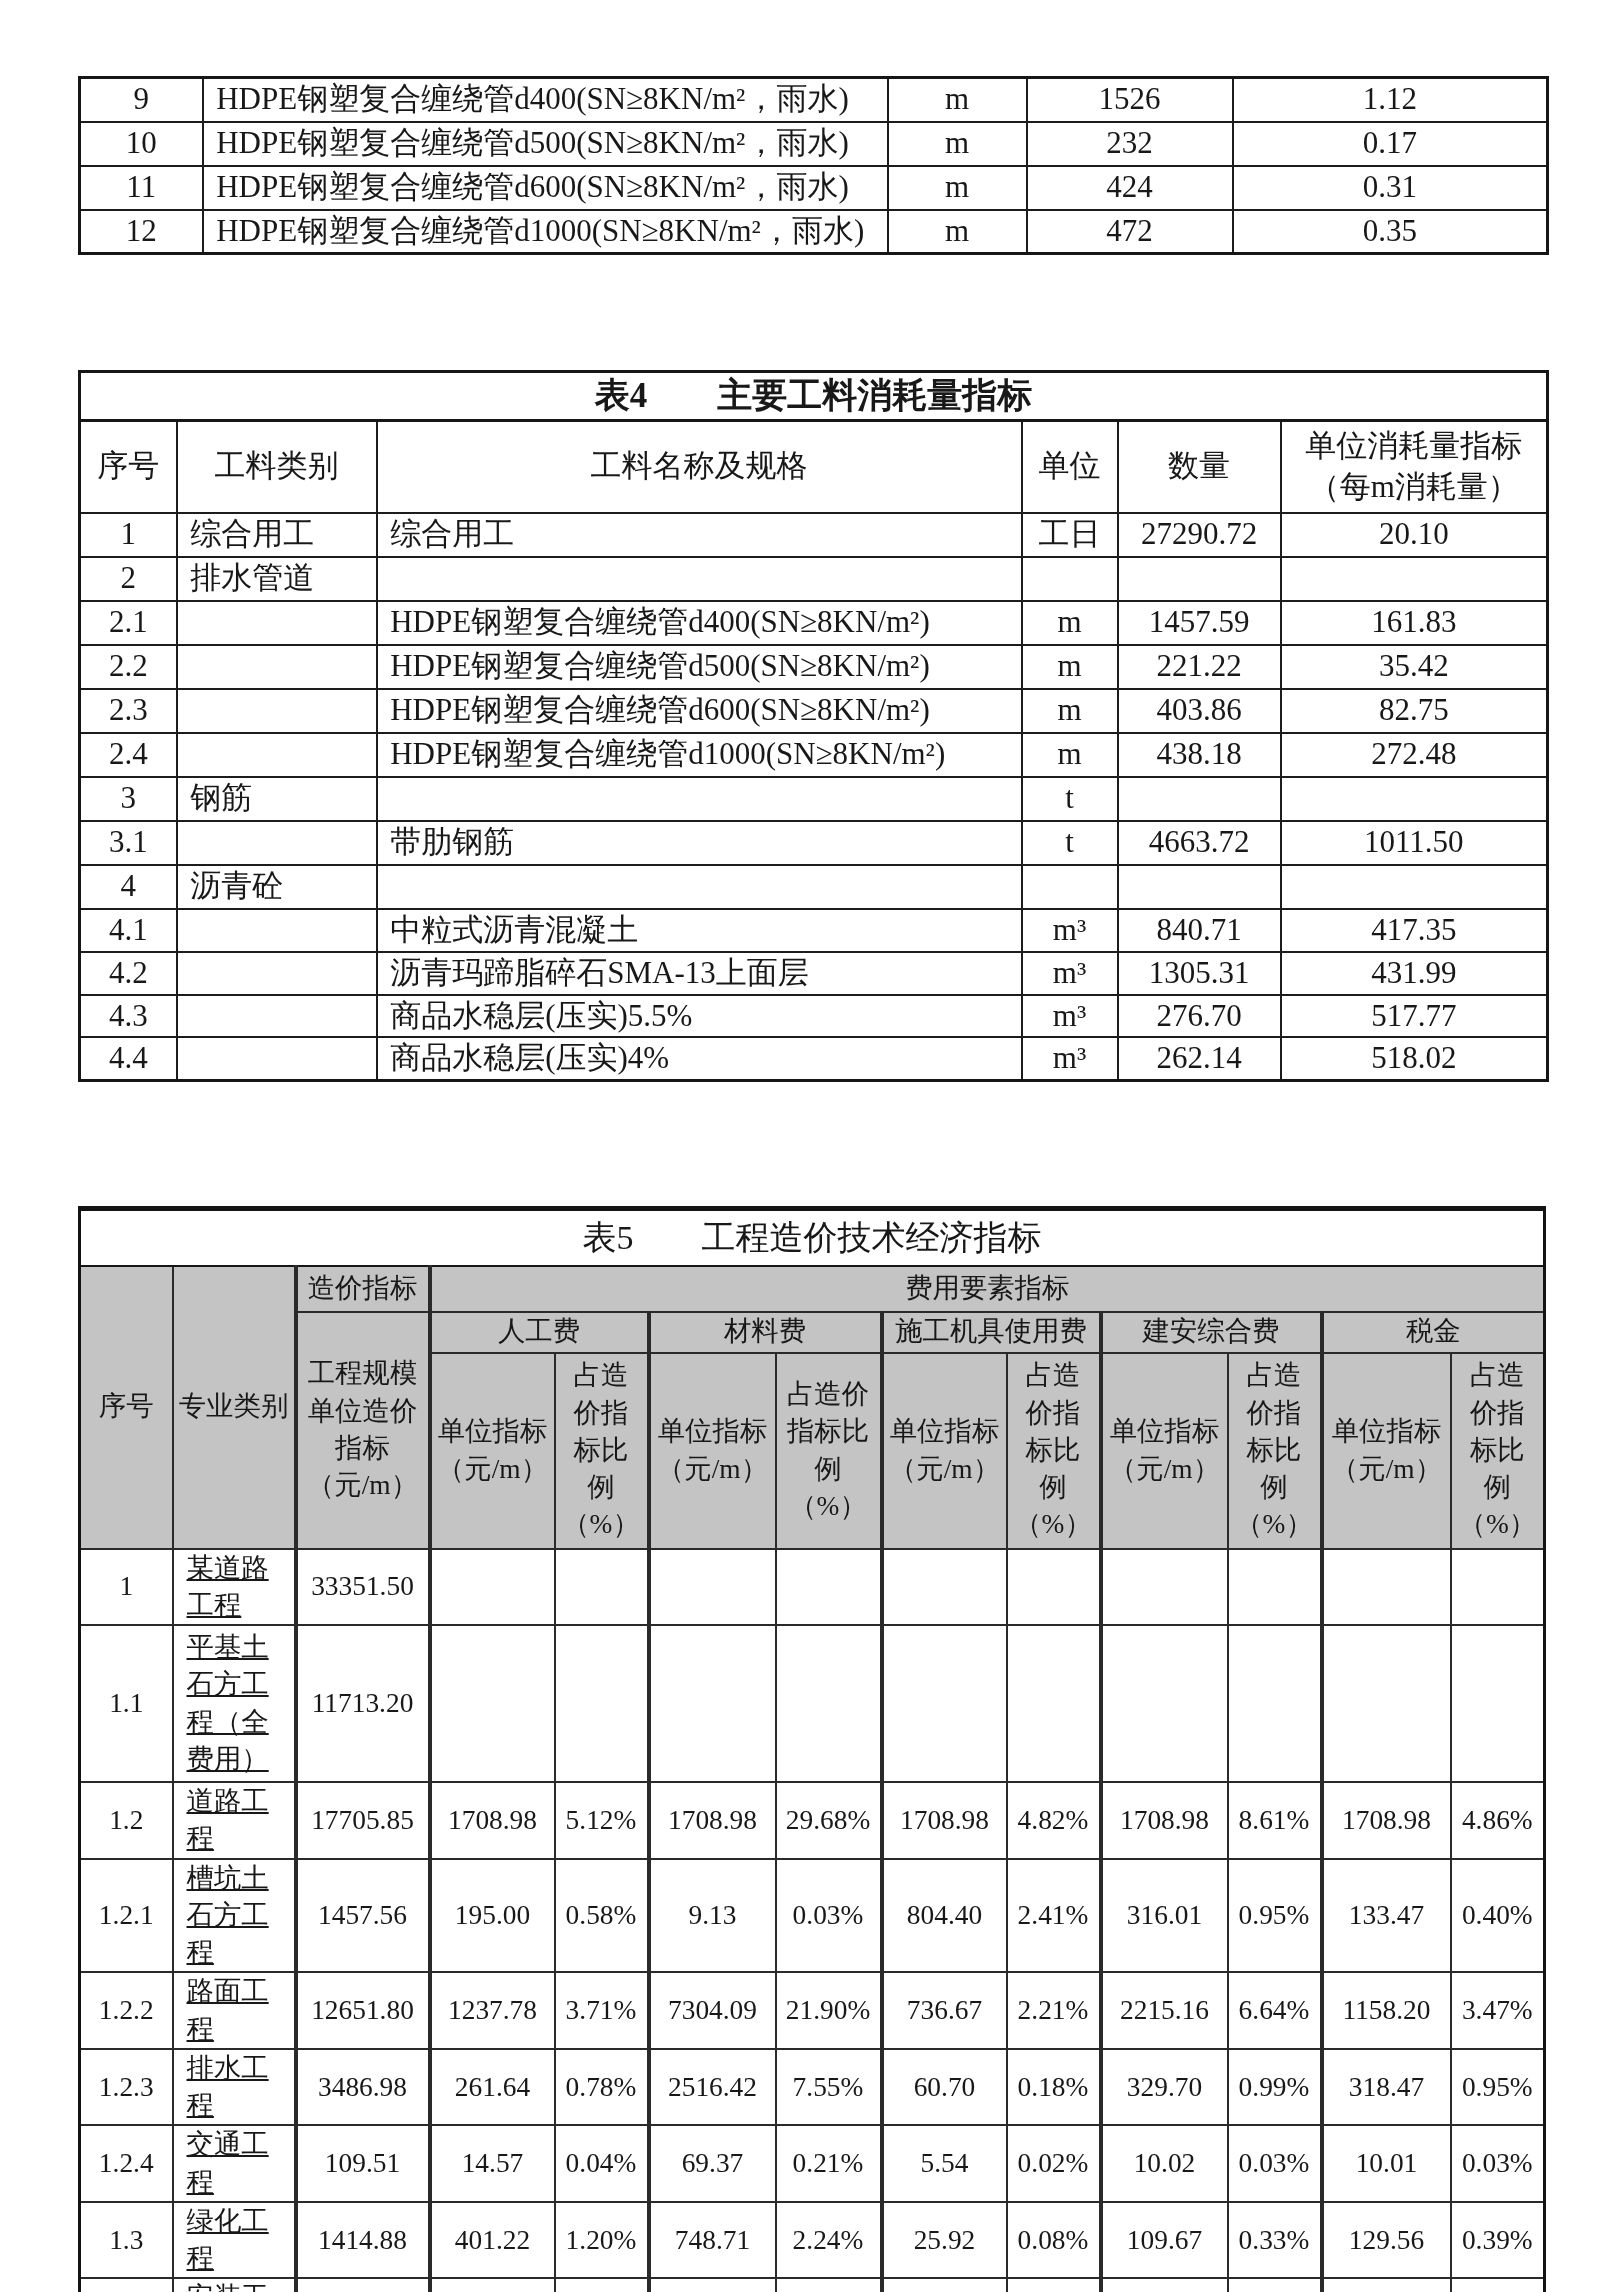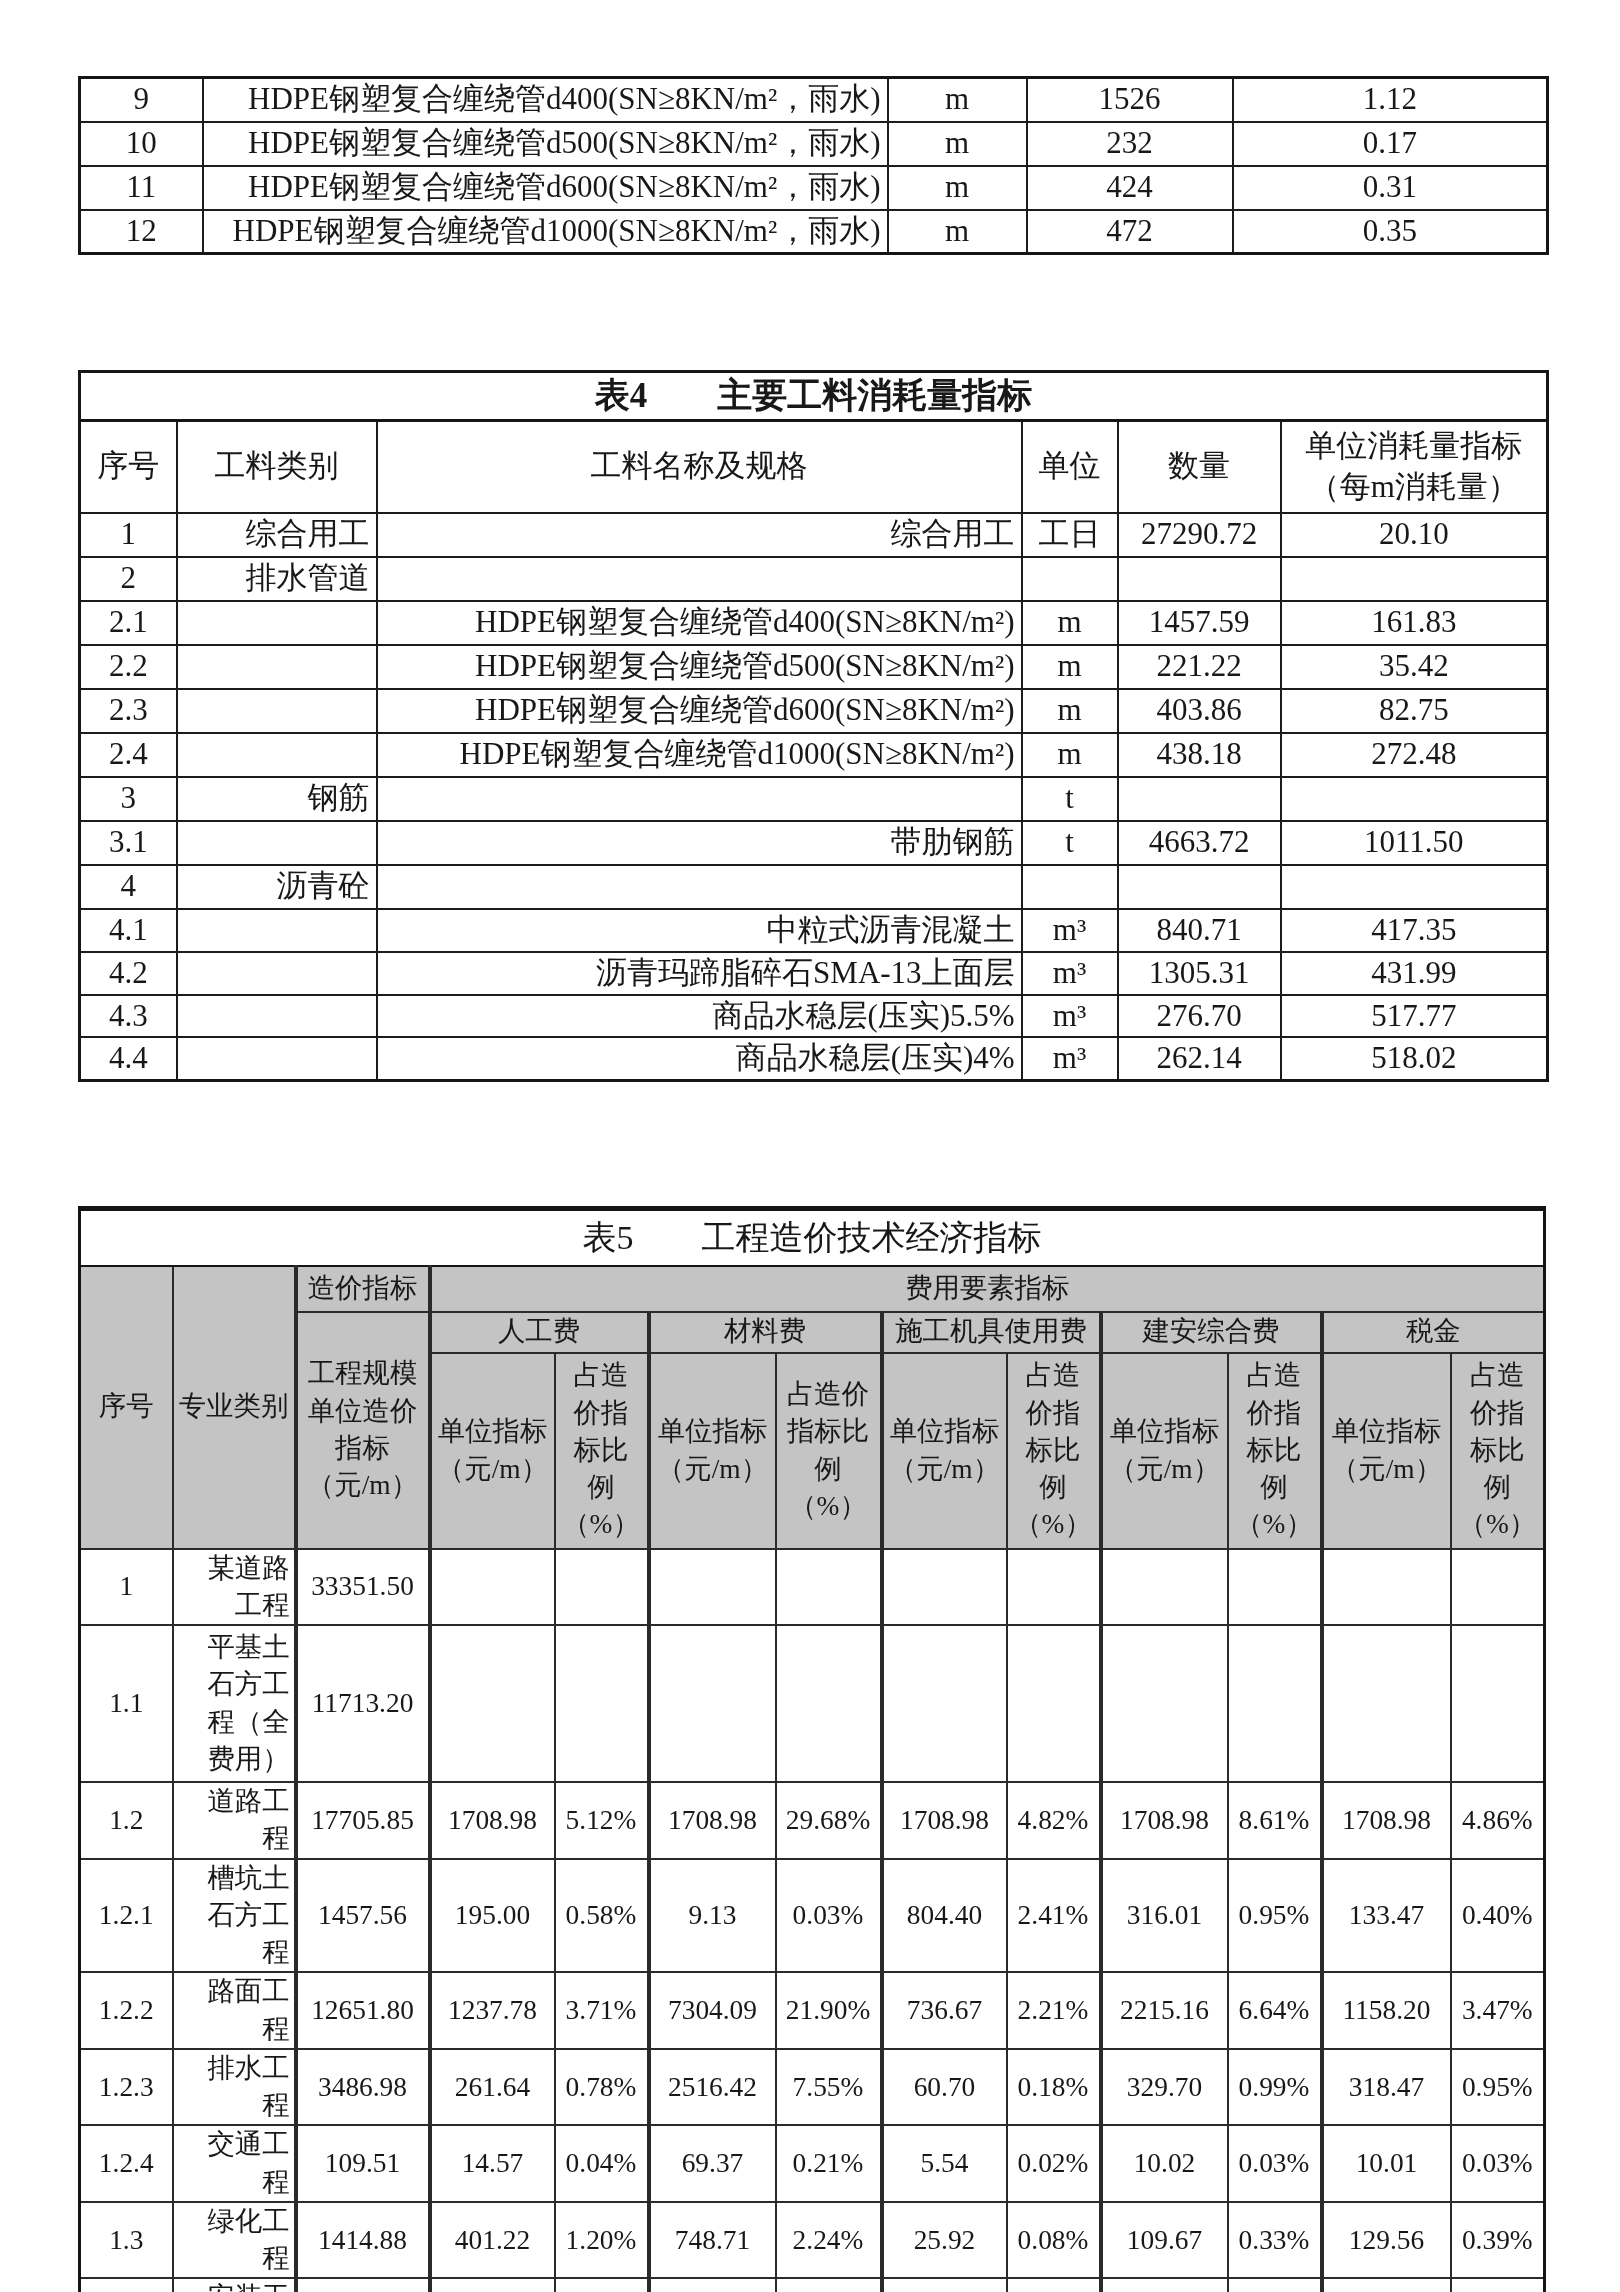--- a/index.html
+++ b/index.html
@@ -39,22 +39,22 @@
   .t5 .hA { height:46px; }
   .t5 .hB { height:41px; }
   .t5 .hC { height:196px; }
   .t5 .data tr { height:39px; }
   .t5 .data tr:nth-child(1) { height:76px; }
   .t5 .data tr:nth-child(2) { height:157px; }
   .t5 .data tr:nth-child(4) { height:82px; }
   .t5 td.thickL { border-left-width:4.9px; }
 
   .a-c { text-align:center; }
-  .a-l { text-align:right; padding-left:12.7px; padding-right:5.9px; }
-  .t5 .a-l { padding-left:19px; padding-right:3.9px; }
+  .a-l { text-align:left; padding-left:12.7px; padding-right:5.9px; }
+  .t5 .a-l { padding-left:13px; padding-right:3.9px;text-decoration:underline; }
   .pre { white-space:pre-line; }
 </style>
 </head>
 <body>
 
 <div>
 
   <table class="cont">
     <colgroup>
       <col style="width:123px">

